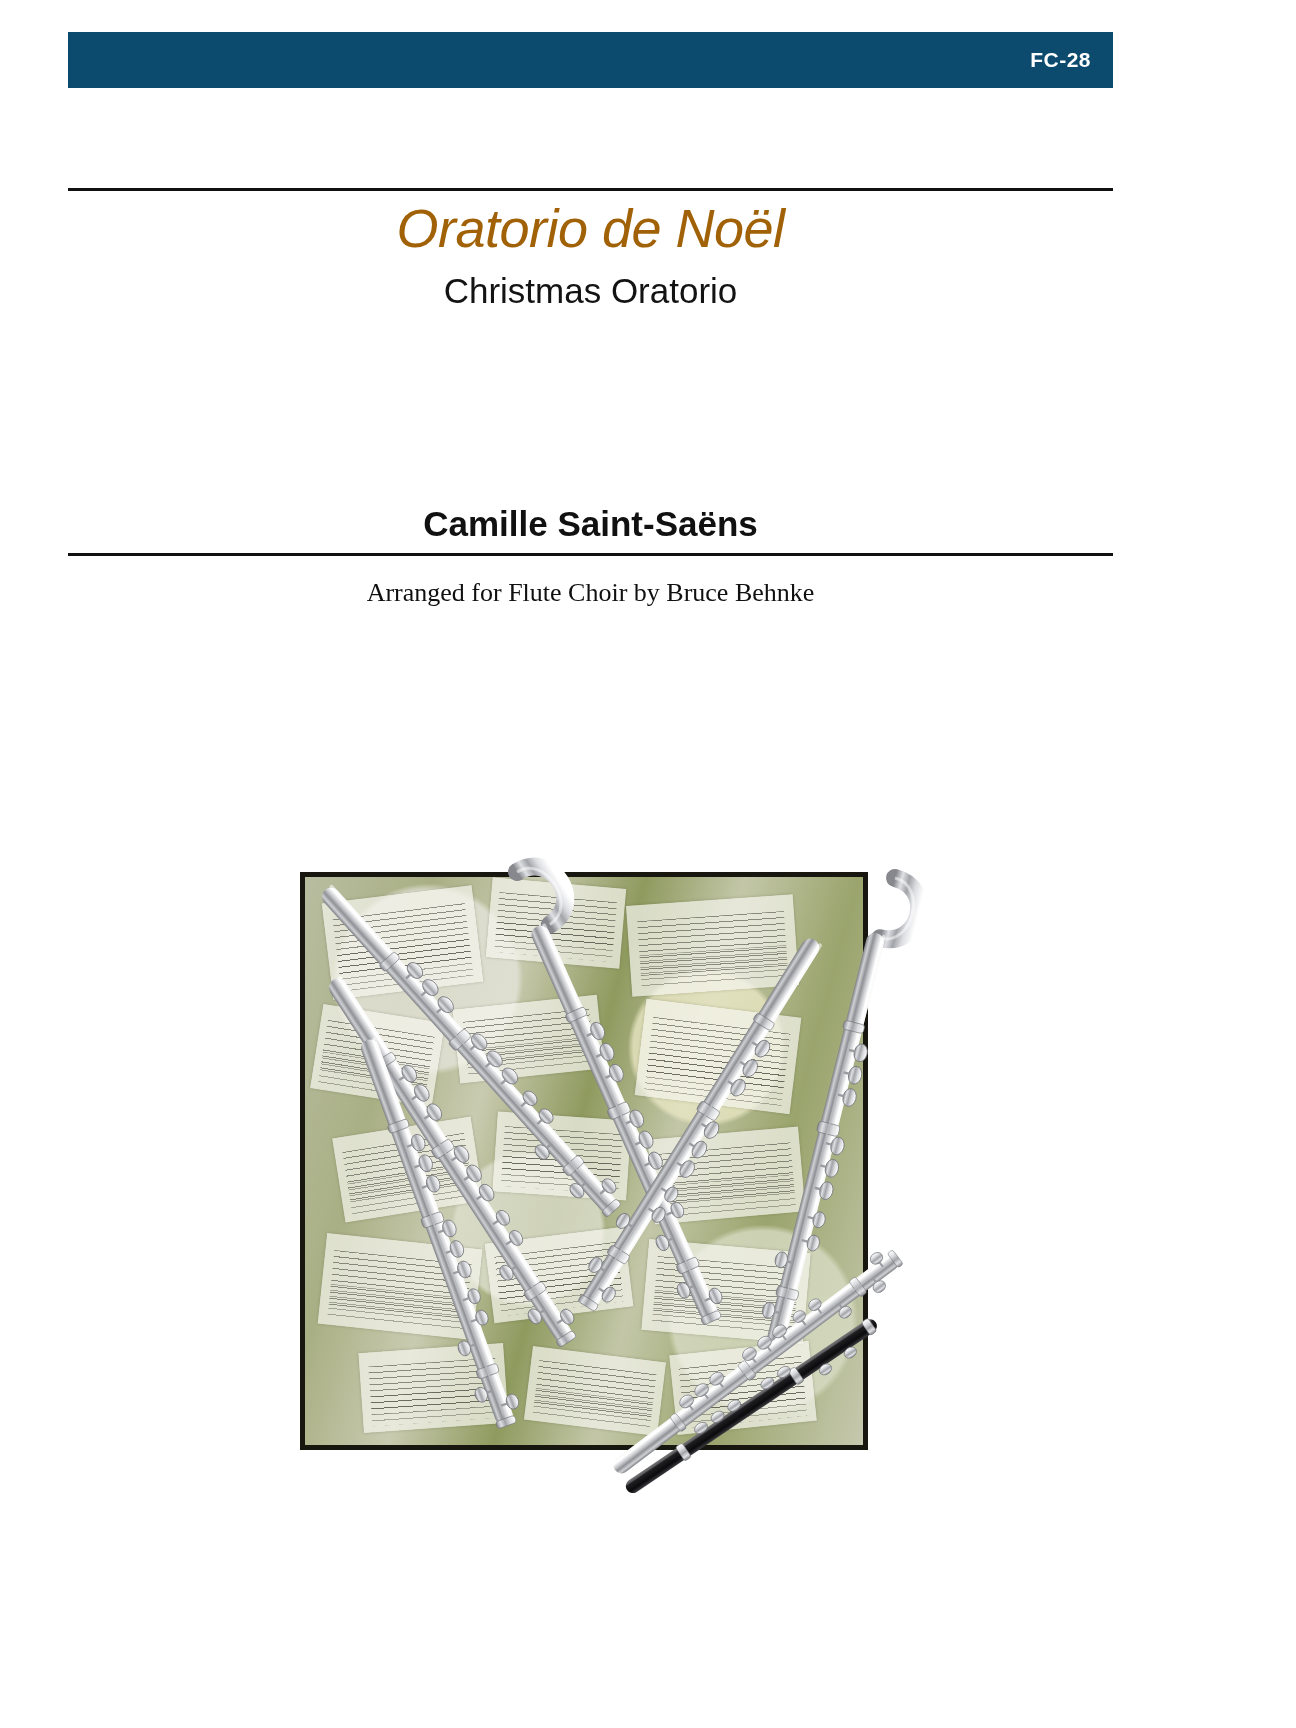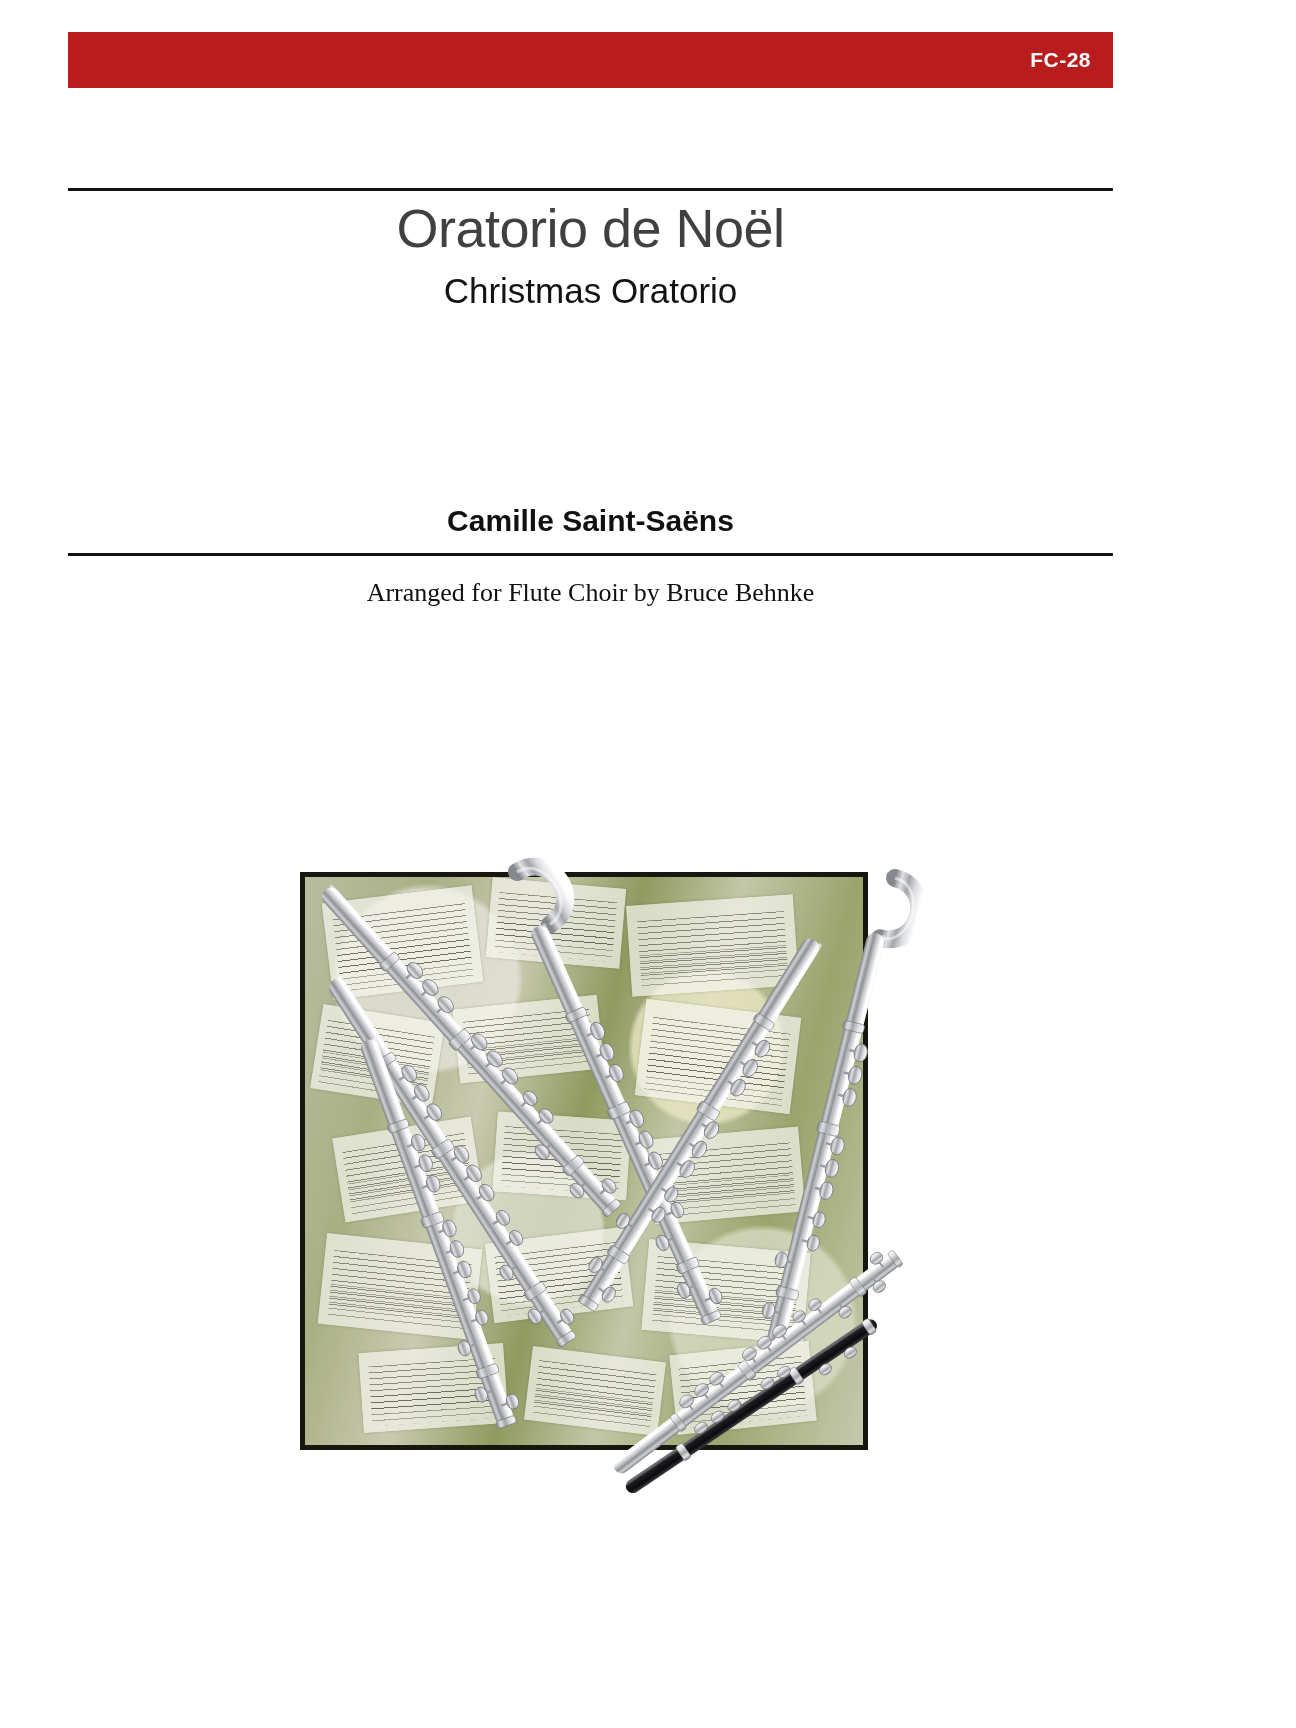--- a/index.html
+++ b/index.html
@@ -15,21 +15,21 @@
     overflow: hidden;
   }
 
   
   .top-band {
     position: absolute;
     left: 68px;
     top: 32px;
     width: 1045px;
     height: 56px;
-    background: #b91c1c;
+    background: #0c4a6e;
   }
   .top-band .catalog {
     position: absolute;
     right: 22px;
     top: 50%;
     transform: translateY(-50%);
     color: #ffffff;
     font-size: 21px;
     font-weight: bold;
     letter-spacing: 0.5px;
@@ -50,35 +50,36 @@
   .title-block {
     position: absolute;
     left: 68px;
     width: 1045px;
     text-align: center;
   }
   .main-title {
     top: 200px;
     font-size: 54px;
     font-weight: 400;
-    color: #404040;
+    color: #a16207;
     letter-spacing: -0.5px;
     line-height: 1.05;
+    font-style: italic;
   }
   .sub-title {
     top: 272px;
     font-size: 35px;
     font-weight: 400;
     color: #131313;
     line-height: 1.1;
     text-align: center;
   }
   .composer {
     top: 504px;
-    font-size: 30px;
+    font-size: 35px;
     font-weight: 600;
     color: #111111;
   }
   .arranger {
     top: 578px;
     font-family: "Liberation Serif", serif;
     font-size: 26px;
     color: #101010;
   }
 

